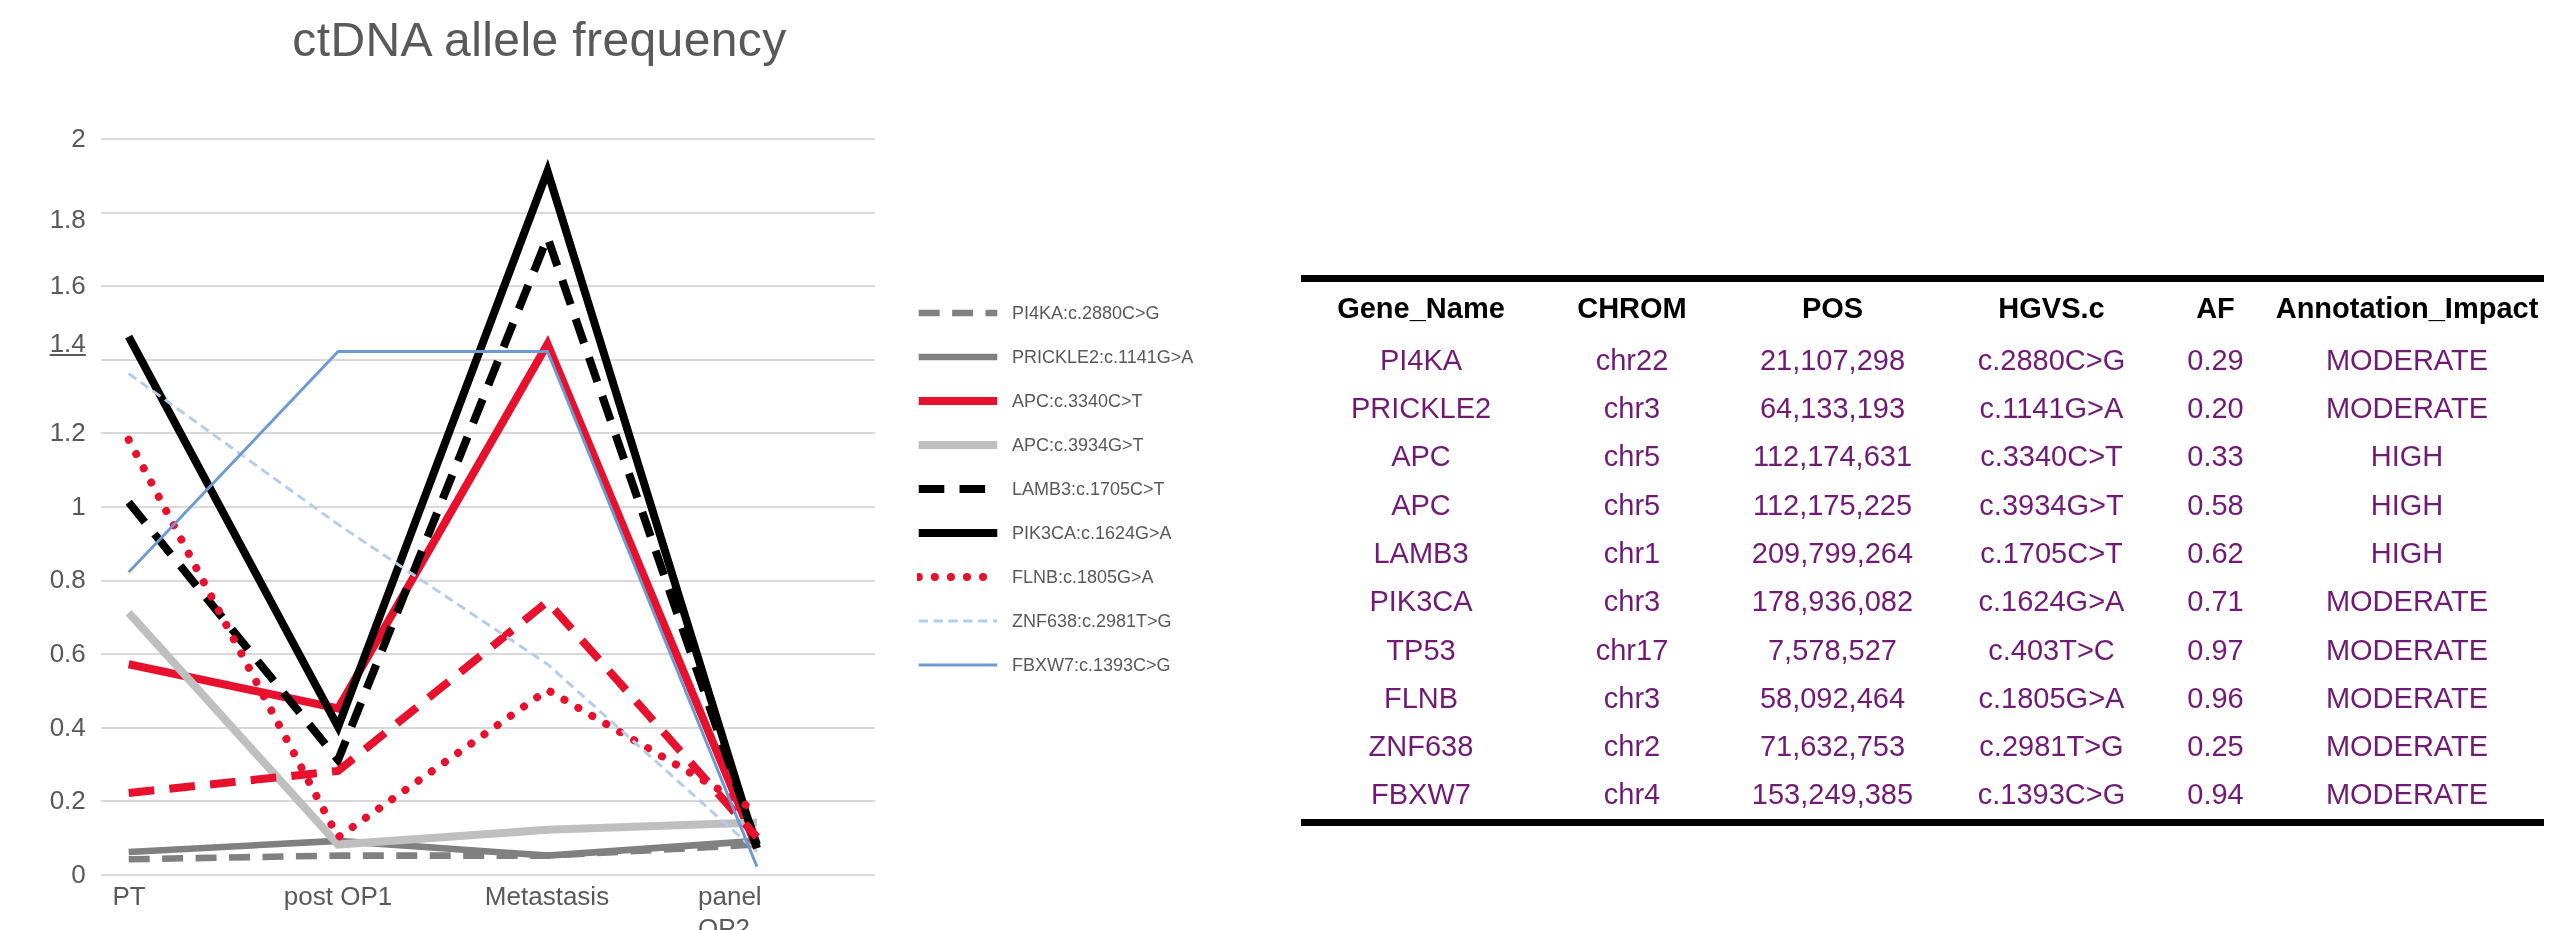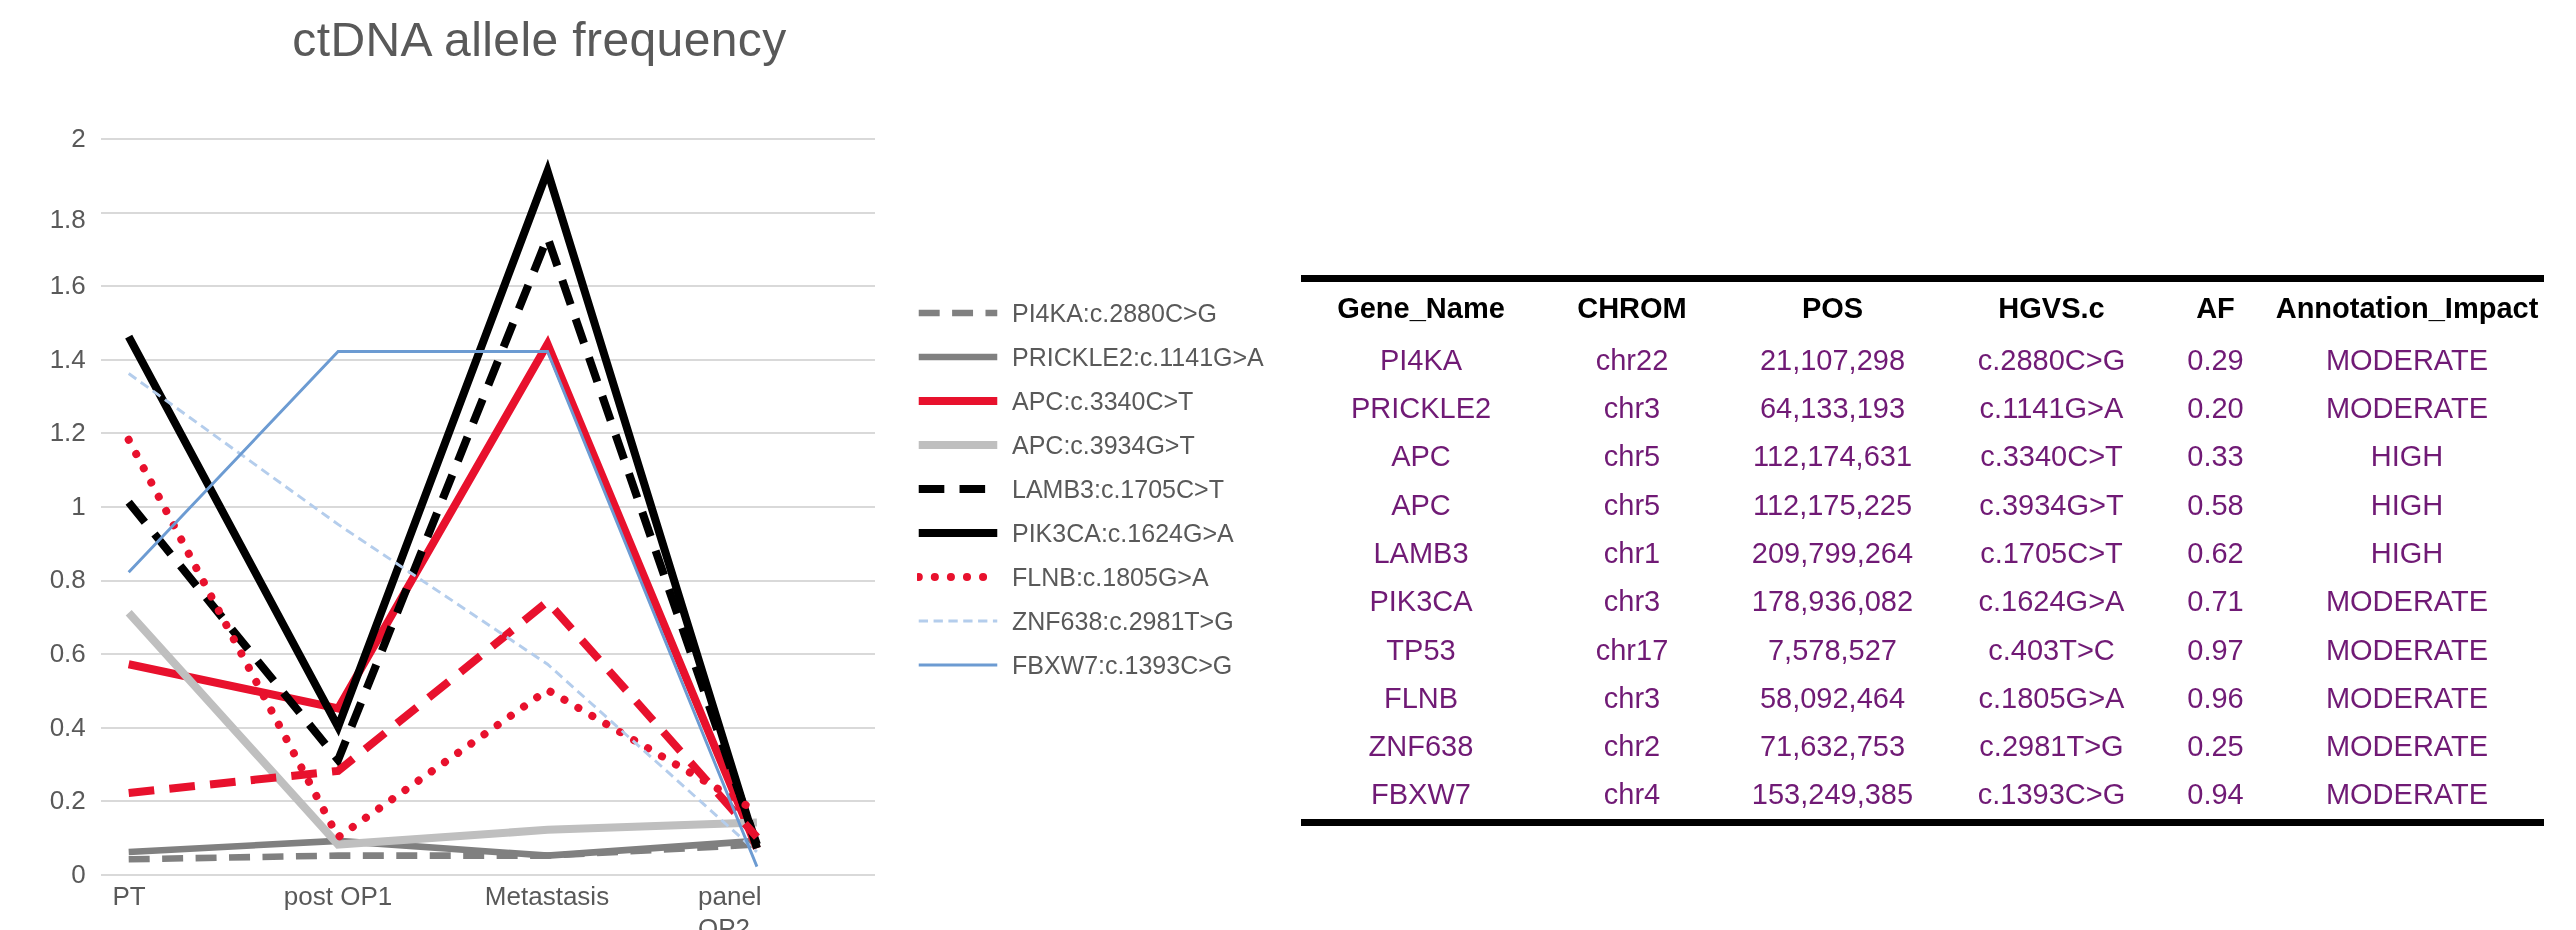--- a/index.html
+++ b/index.html
@@ -37,21 +37,21 @@
     position: absolute; text-align: left; color: #595959;
     font-size: 26px; line-height: 32px; transform: translateX(-50%);
   }
 
   
   #legend { position: absolute; left: 917px; top: 291px; width: 342px; }
   .legend-row { position: relative; height: 44px; display: flex; align-items: center; }
   .legend-swatch { width: 82px; height: 16px; position: relative; flex: 0 0 82px; }
   .legend-swatch svg { display: block; }
   .legend-label {
-    margin-left: 13px; color: #595959; font-size: 25px; line-height: 29px; white-space: nowrap;
+    margin-left: 13px; color: #595959; font-size: 18px; line-height: 29px; white-space: nowrap;
   }
 
   
   #table-panel { position: absolute; left: 1301px; top: 275px; width: 1243px; }
   table#variant-table { border-collapse: collapse; width: 1243px; table-layout: fixed; }
   table#variant-table thead th {
     font-size: 29px; font-weight: 700; color: #000; padding: 10.2px 0 11.7px 0;
     text-align: center; border: none; font-family: Liberation Sans, sans-serif;
   }
   table#variant-table tbody td {
@@ -80,21 +80,21 @@
 
     <div id="plot-wrap">
       <div id="y-axis">
           <div class="y-tick" style="top: 723px;">0</div>
           <div class="y-tick" style="top: 649px;">0.2</div>
           <div class="y-tick" style="top: 576px;">0.4</div>
           <div class="y-tick" style="top: 502px;">0.6</div>
           <div class="y-tick" style="top: 428px;">0.8</div>
           <div class="y-tick" style="top: 355px;">1</div>
           <div class="y-tick" style="top: 281px;">1.2</div>
-          <div class="y-tick" style="top: 208px;">1.4</div>
+          <div class="y-tick" style="top: 192px; text-decoration: underline;">1.4</div>
           <div class="y-tick" style="top: 134px;">1.6</div>
           <div class="y-tick" style="top: 68px;">1.8</div>
           <div class="y-tick" style="top: -13px;">2</div>
         </div>
       <div id="grid">
           <div class="gridline" style="top: 736px; background: rgb(217, 217, 217);"></div>
           <div class="gridline" style="top: 662px; background: rgb(217, 217, 217);"></div>
           <div class="gridline" style="top: 589px; background: rgb(217, 217, 217);"></div>
           <div class="gridline" style="top: 515px; background: rgb(217, 217, 217);"></div>
           <div class="gridline" style="top: 442px; background: rgb(217, 217, 217);"></div>

